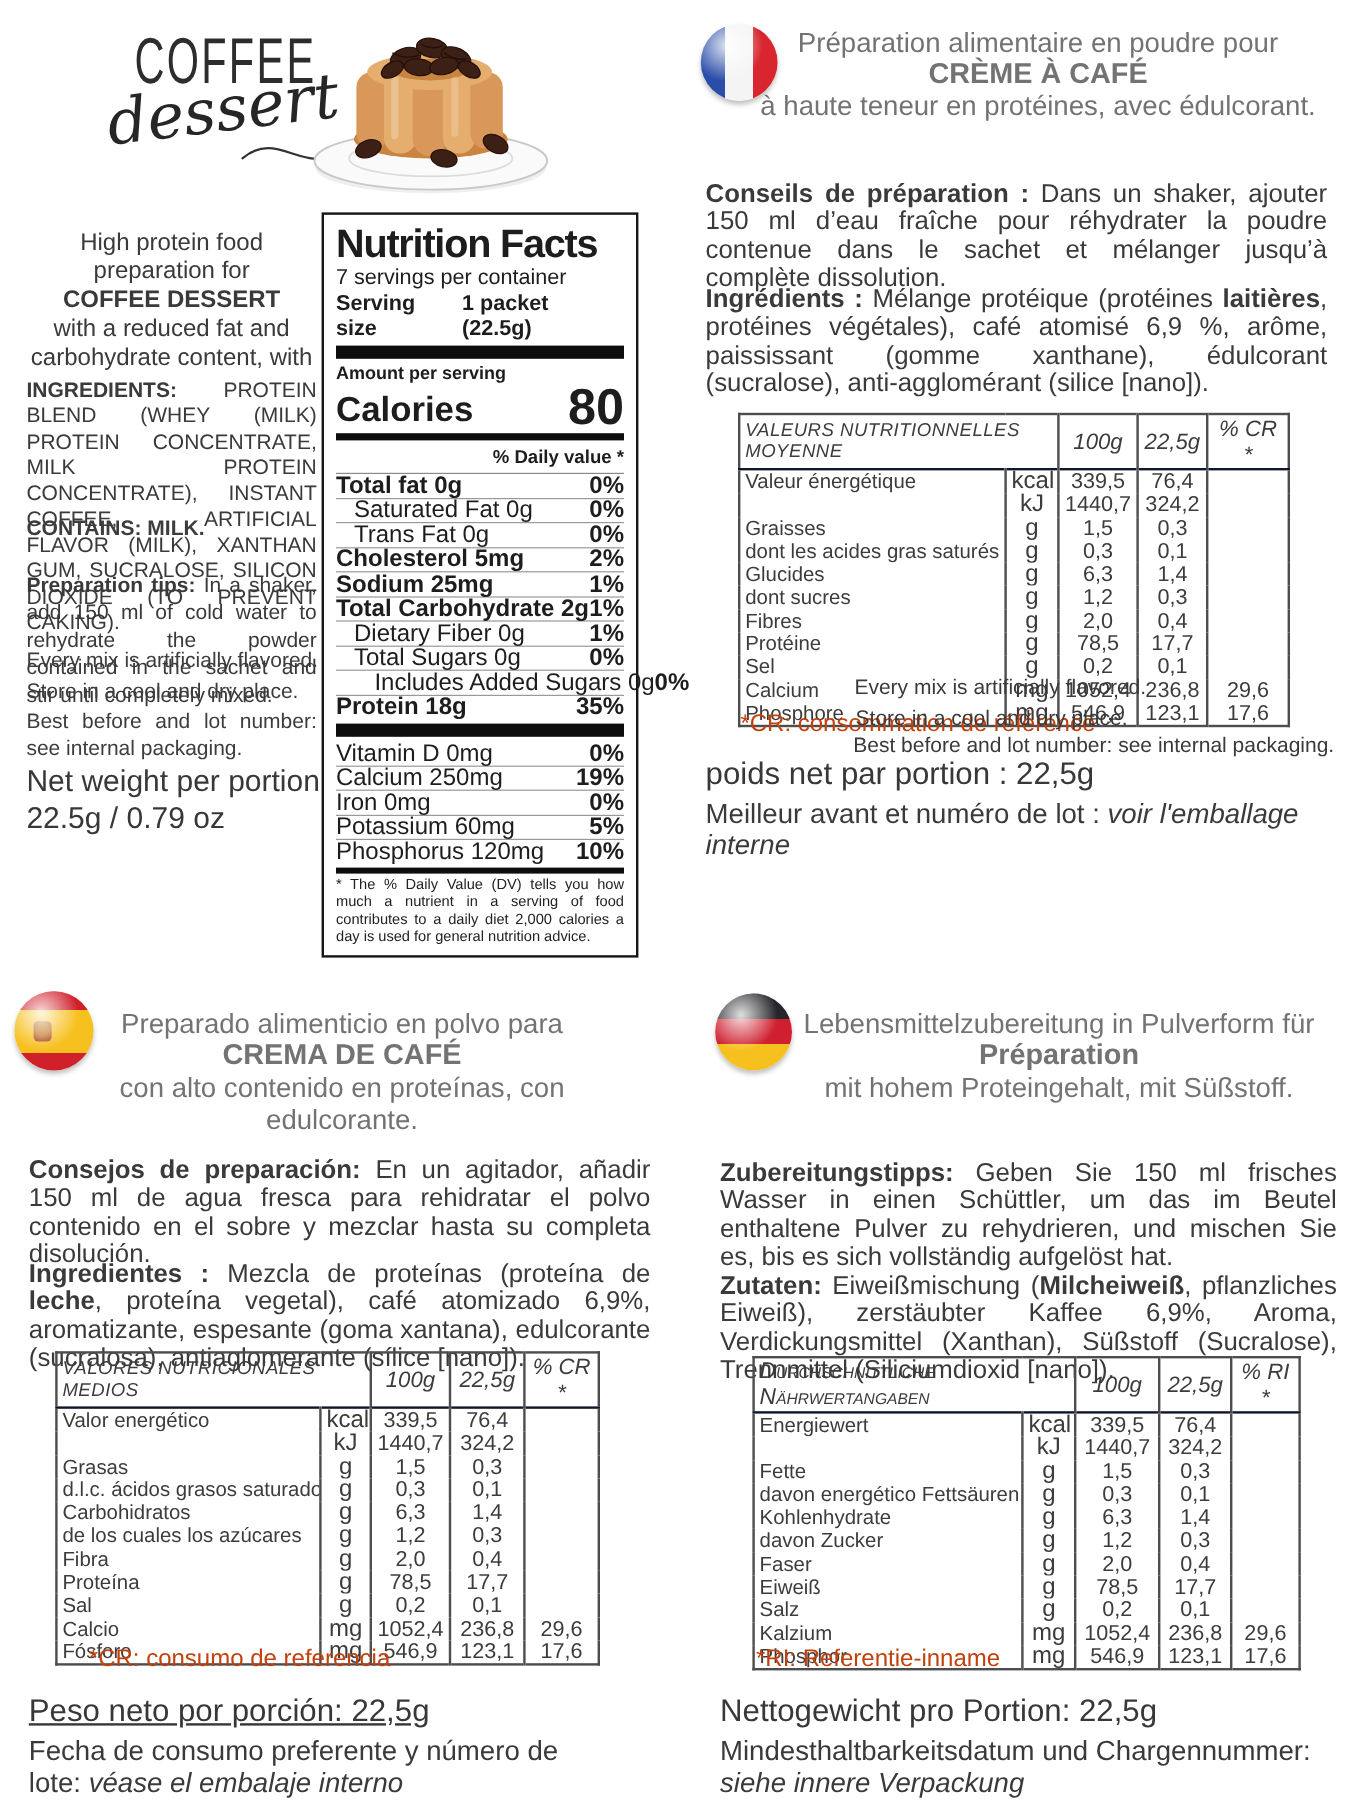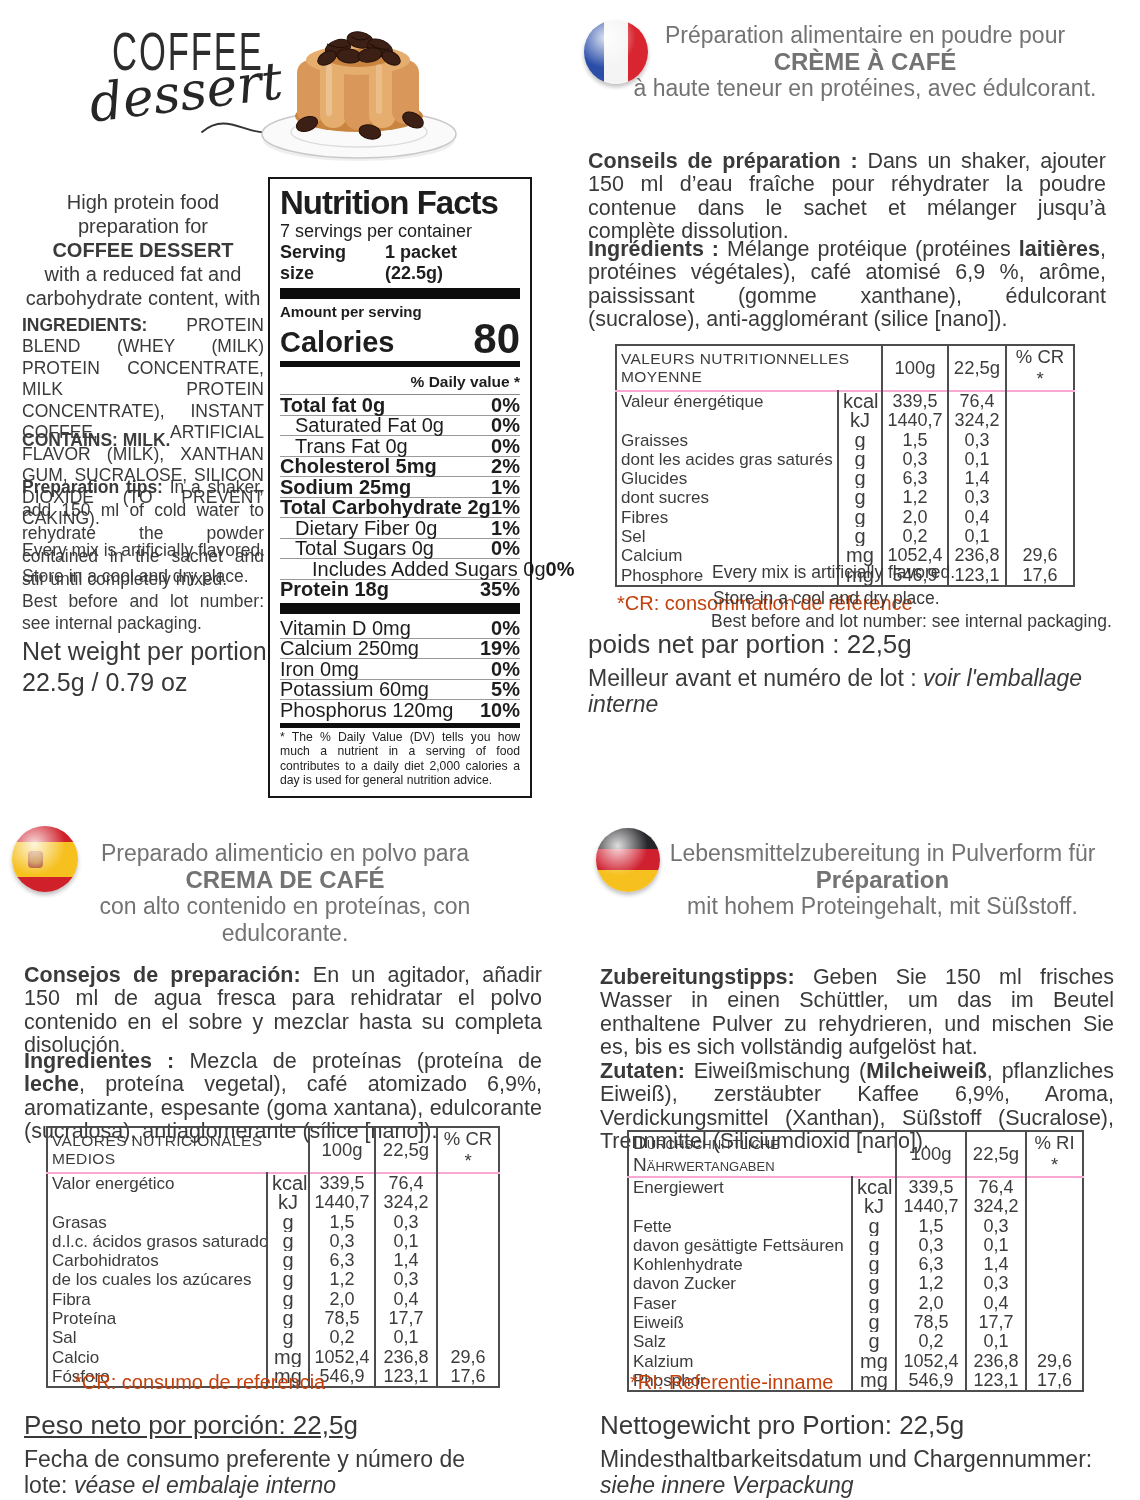--- a/index.html
+++ b/index.html
@@ -82,21 +82,21 @@
   
   .ltitle{text-align:center;color:#737373;}
   .ltitle .t1{font-size:23px;line-height:26px;}
   .ltitle .t2{font-size:24px;line-height:27px;font-weight:bold;}
   .ltitle .t3{font-size:23px;line-height:27px;}
   .lpara{font-size:21.5px;line-height:23.5px;text-align:justify;color:#3a3a3a;}
 
   
   .ntable{border-collapse:collapse;border:2px solid #4d4d4d;table-layout:fixed;color:#3c3c3c;}
   .ntable th,.ntable td{padding:0 4px;overflow:hidden;}
-  .ntable thead tr{border-bottom:2px solid #f9a8d4;}
+  .ntable thead tr{border-bottom:2px solid #0f172a;font-style:italic;}
   .ntable .h-label{font-size:15.5px;font-weight:400;text-align:left;letter-spacing:.4px;height:26px;}
   .h-label.smallcaps{font-variant:small-caps;font-size:19px;letter-spacing:0;}
   .ntable .h-col{font-size:18.5px;font-weight:400;text-align:center;border-left:2px solid #4d4d4d;}
   .ntable td{height:19.3px;line-height:19.3px;font-size:17px;white-space:nowrap;}
   .ntable td.c-label{text-align:left;}
   .ntable td.c-unit{border-left:2px solid #4d4d4d;text-align:center;font-size:20px;}
   .ntable td.c-v100,.ntable td.c-v22,.ntable td.c-cr{border-left:2px solid #4d4d4d;text-align:center;font-size:18px;}
   .tfoot{font-size:20px;color:#c2410c;}
   .net-line{font-size:26px;color:#383838;}
   .lot-line{font-size:23px;color:#3a3a3a;line-height:26px;}
@@ -355,20 +355,27 @@
           <td class="c-cr"></td>
         </tr>
         <tr>
           <td class="c-label">Fibres</td>
           <td class="c-unit">g</td>
           <td class="c-v100">2,0</td>
           <td class="c-v22">0,4</td>
           <td class="c-cr"></td>
         </tr>
         <tr>
+          <td class="c-label">Protéine</td>
+          <td class="c-unit">g</td>
+          <td class="c-v100">78,5</td>
+          <td class="c-v22">17,7</td>
+          <td class="c-cr"></td>
+        </tr>
+        <tr>
           <td class="c-label">Sel</td>
           <td class="c-unit">g</td>
           <td class="c-v100">0,2</td>
           <td class="c-v22">0,1</td>
           <td class="c-cr"></td>
         </tr>
         <tr>
           <td class="c-label">Calcium</td>
           <td class="c-unit">mg</td>
           <td class="c-v100">1052,4</td>
@@ -549,21 +556,21 @@
           <td class="c-cr"></td>
         </tr>
         <tr>
           <td class="c-label">Fette</td>
           <td class="c-unit">g</td>
           <td class="c-v100">1,5</td>
           <td class="c-v22">0,3</td>
           <td class="c-cr"></td>
         </tr>
         <tr>
-          <td class="c-label">davon gesättigte Fettsäuren</td>
+          <td class="c-label">davon energético Fettsäuren</td>
           <td class="c-unit">g</td>
           <td class="c-v100">0,3</td>
           <td class="c-v22">0,1</td>
           <td class="c-cr"></td>
         </tr>
         <tr>
           <td class="c-label">Kohlenhydrate</td>
           <td class="c-unit">g</td>
           <td class="c-v100">6,3</td>
           <td class="c-v22">1,4</td>

